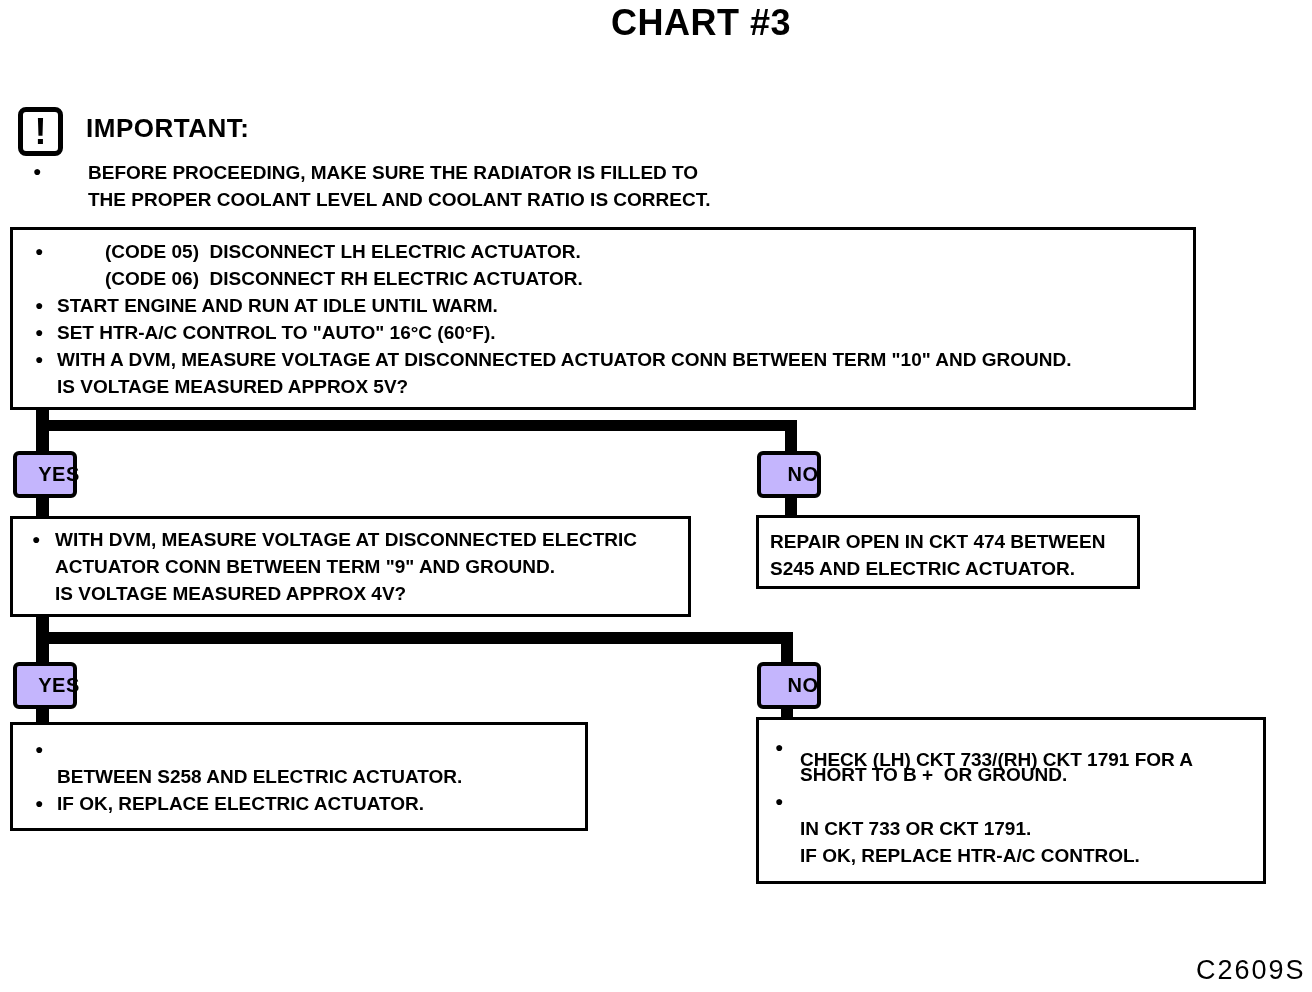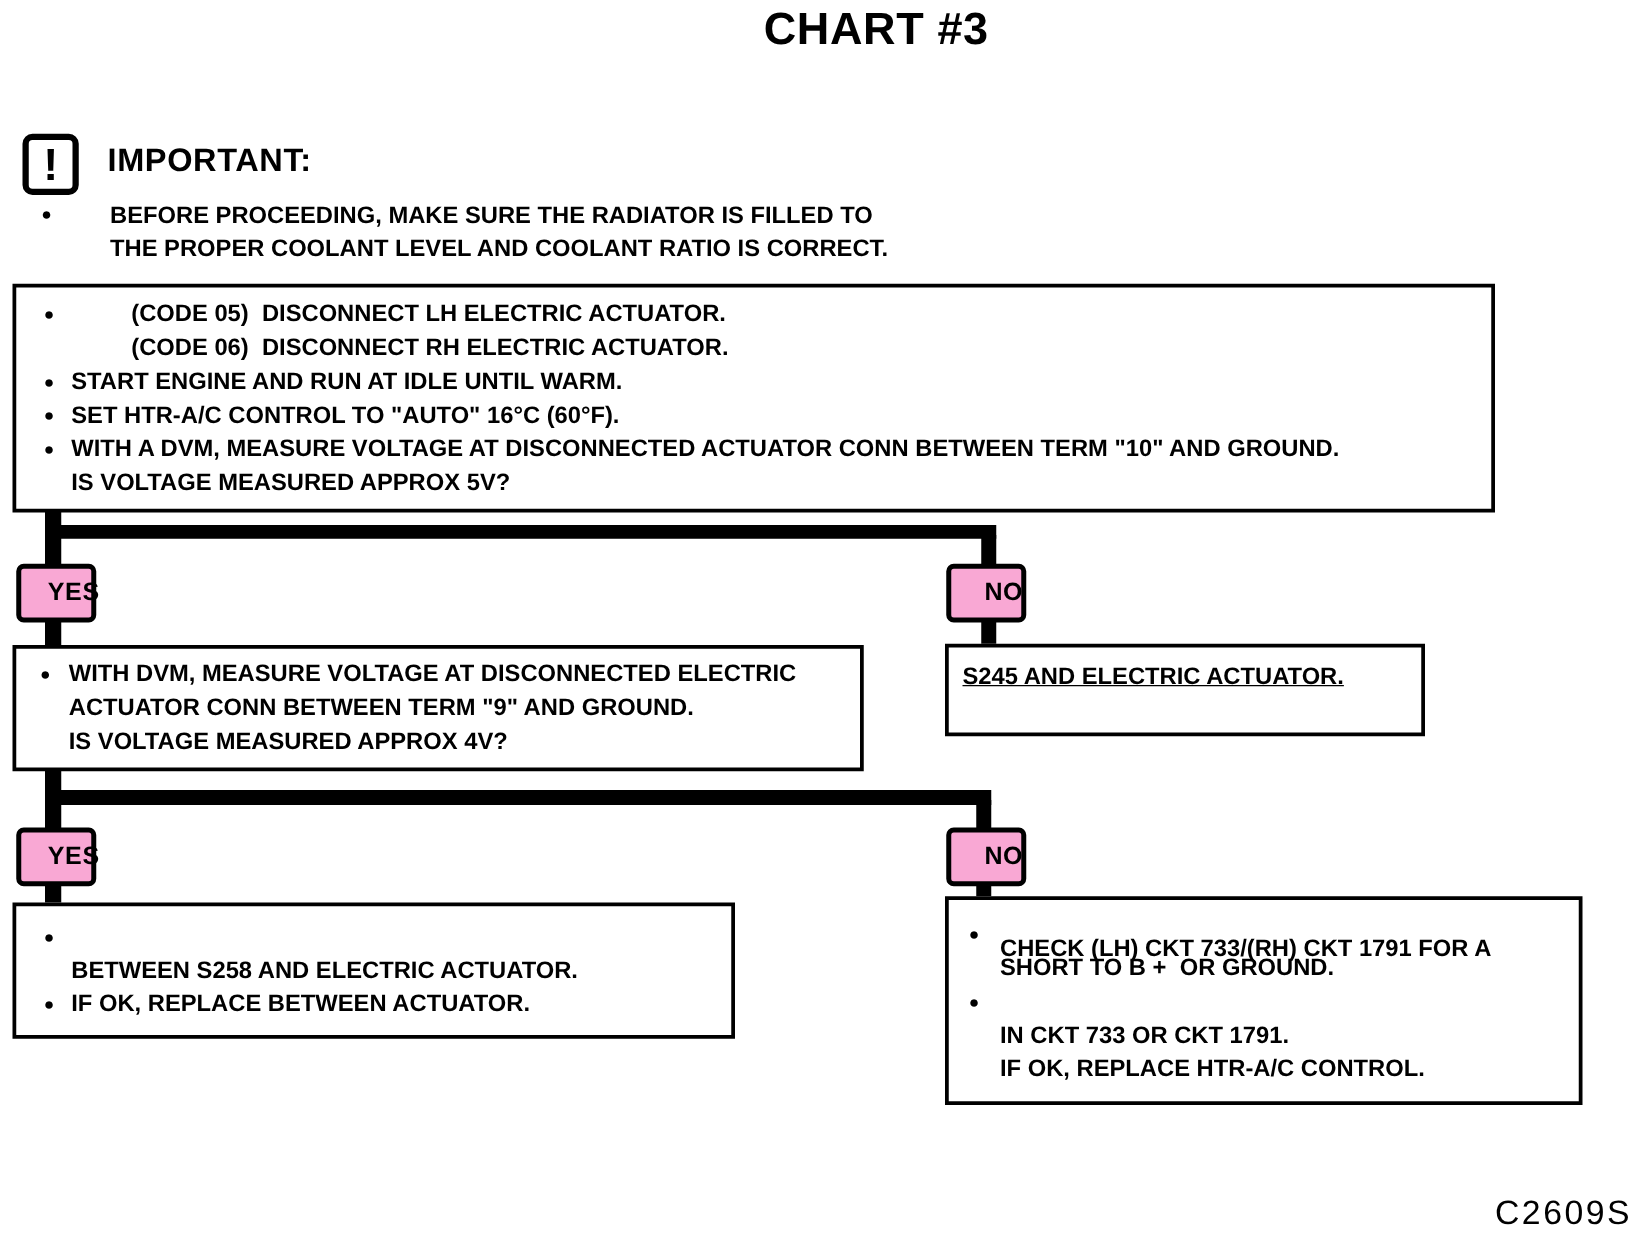--- a/index.html
+++ b/index.html
@@ -6,21 +6,21 @@
   body{
     width:1312px;height:992px;position:relative;overflow:hidden;
     font-family:"Liberation Sans",sans-serif;color:#000;font-weight:700;
   }
   .abs{position:absolute;}
   .center-text{text-align:center;}
   .title{font-size:36px;letter-spacing:0.5px;}
   .subtitle{font-size:24px;letter-spacing:0.2px;}
   .flowbox{position:absolute;border:3px solid #000;background:#fff;box-sizing:border-box;}
   .tagbox{
-    position:absolute;border:4px solid #000;border-radius:6px;background:#f9a8d4;
+    position:absolute;border:4px solid #000;border-radius:6px;background:#c4b5fd;
     box-sizing:border-box;display:flex;align-items:center;justify-content:center;
     font-size:20px;letter-spacing:0.5px;padding-left:28px;
   }
   .conn{position:absolute;background:#000;}
   .row{position:relative;height:27px;font-size:19px;white-space:nowrap;}
   .row .bu{position:absolute;top:2px;font-size:14px;}
   .row .tx{position:absolute;top:0;}
   .imp-icon{
     position:absolute;left:18px;top:107px;width:45px;height:49px;
     border:5px solid #000;border-radius:8px;box-sizing:border-box;
@@ -94,21 +94,24 @@
   <div class="row">
     <span class="tx" style="left:42px;">ACTUATOR CONN BETWEEN TERM "9" AND GROUND.</span>
   </div>
   <div class="row">
     <span class="tx" style="left:42px;">IS VOLTAGE MEASURED APPROX 4V?</span>
   </div>
 </div>
 
 <div class="flowbox" style="left:756px;top:515px;width:384px;height:74px;padding-top:13px;">
   <div class="row">
-    <span class="tx" style="left:11px;text-decoration:underline;">S245 AND ELECTRIC ACTUATOR.</span>
+    <span class="tx" style="left:11px;">REPAIR OPEN IN CKT 474 BETWEEN</span>
+  </div>
+  <div class="row">
+    <span class="tx" style="left:11px;">S245 AND ELECTRIC ACTUATOR.</span>
   </div>
 </div>
 
 <div class="conn" style="left:36px;top:615px;width:13px;height:49px;"></div>
 <div class="conn" style="left:36px;top:632px;width:757px;height:12px;"></div>
 <div class="conn" style="left:781px;top:640px;width:12px;height:24px;"></div>
 
 <div class="tagbox" style="left:13px;top:662px;width:64px;height:47px;">
   <span>YES</span>
 </div>
@@ -121,21 +124,21 @@
 
 <div class="flowbox" style="left:10px;top:722px;width:578px;height:109px;padding-top:14px;">
   <div class="row">
     <span class="bu" style="left:22px;">●</span>
   </div>
   <div class="row">
     <span class="tx" style="left:44px;">BETWEEN S258 AND ELECTRIC ACTUATOR.</span>
   </div>
   <div class="row">
     <span class="bu" style="left:22px;">●</span>
-    <span class="tx" style="left:44px;">IF OK, REPLACE BETWEEN ACTUATOR.</span>
+    <span class="tx" style="left:44px;">IF OK, REPLACE ELECTRIC ACTUATOR.</span>
   </div>
 </div>
 
 <div class="flowbox" style="left:756px;top:717px;width:510px;height:167px;padding-top:17px;">
   <div class="row">
     <span class="bu" style="left:16px;">●</span>
     <span class="tx" style="left:41px;margin-top:12px;">CHECK (LH) CKT 733/(RH) CKT 1791 FOR A</span>
   </div>
   <div class="row">
     <span class="tx" style="left:41px;">SHORT TO B +&nbsp; OR GROUND.</span>

